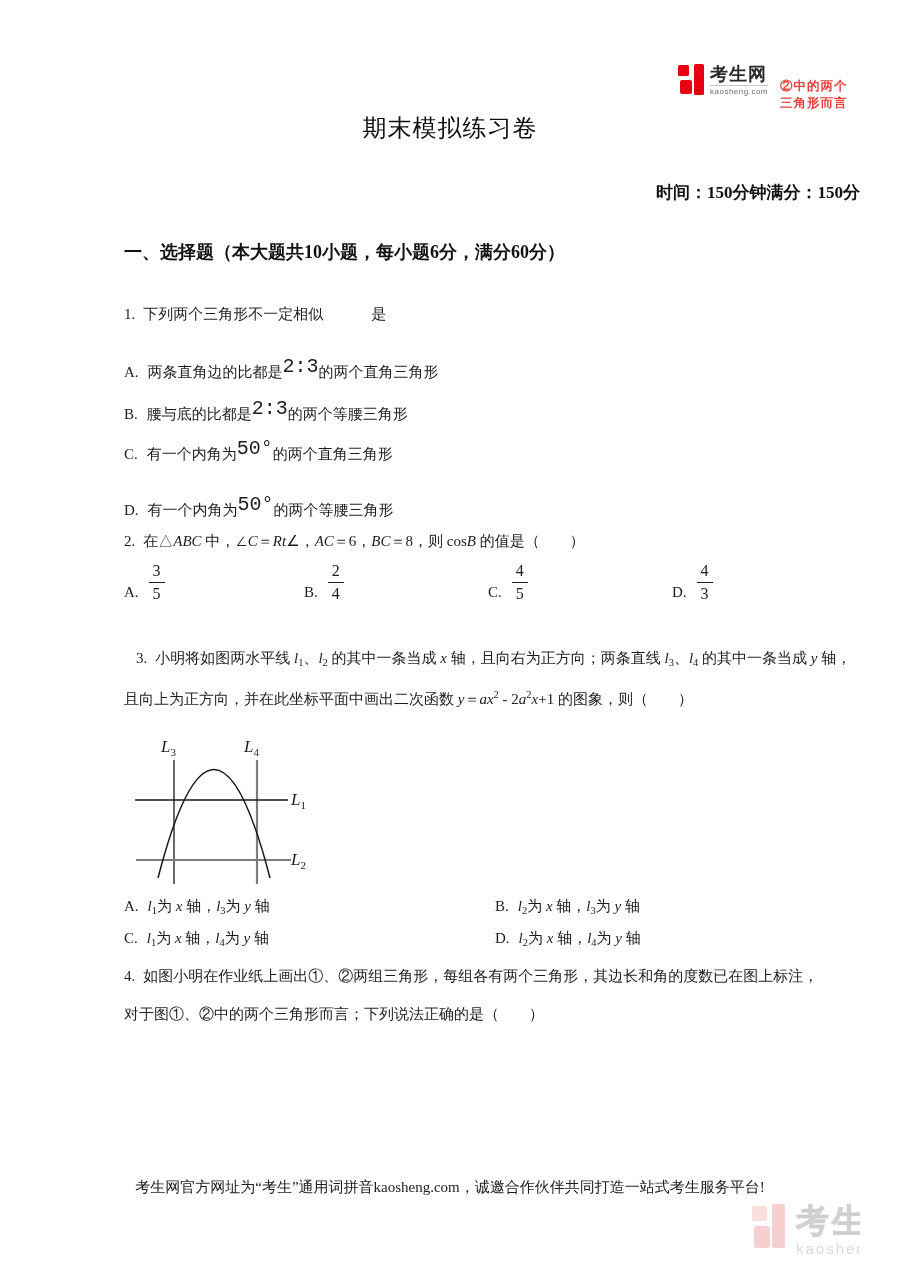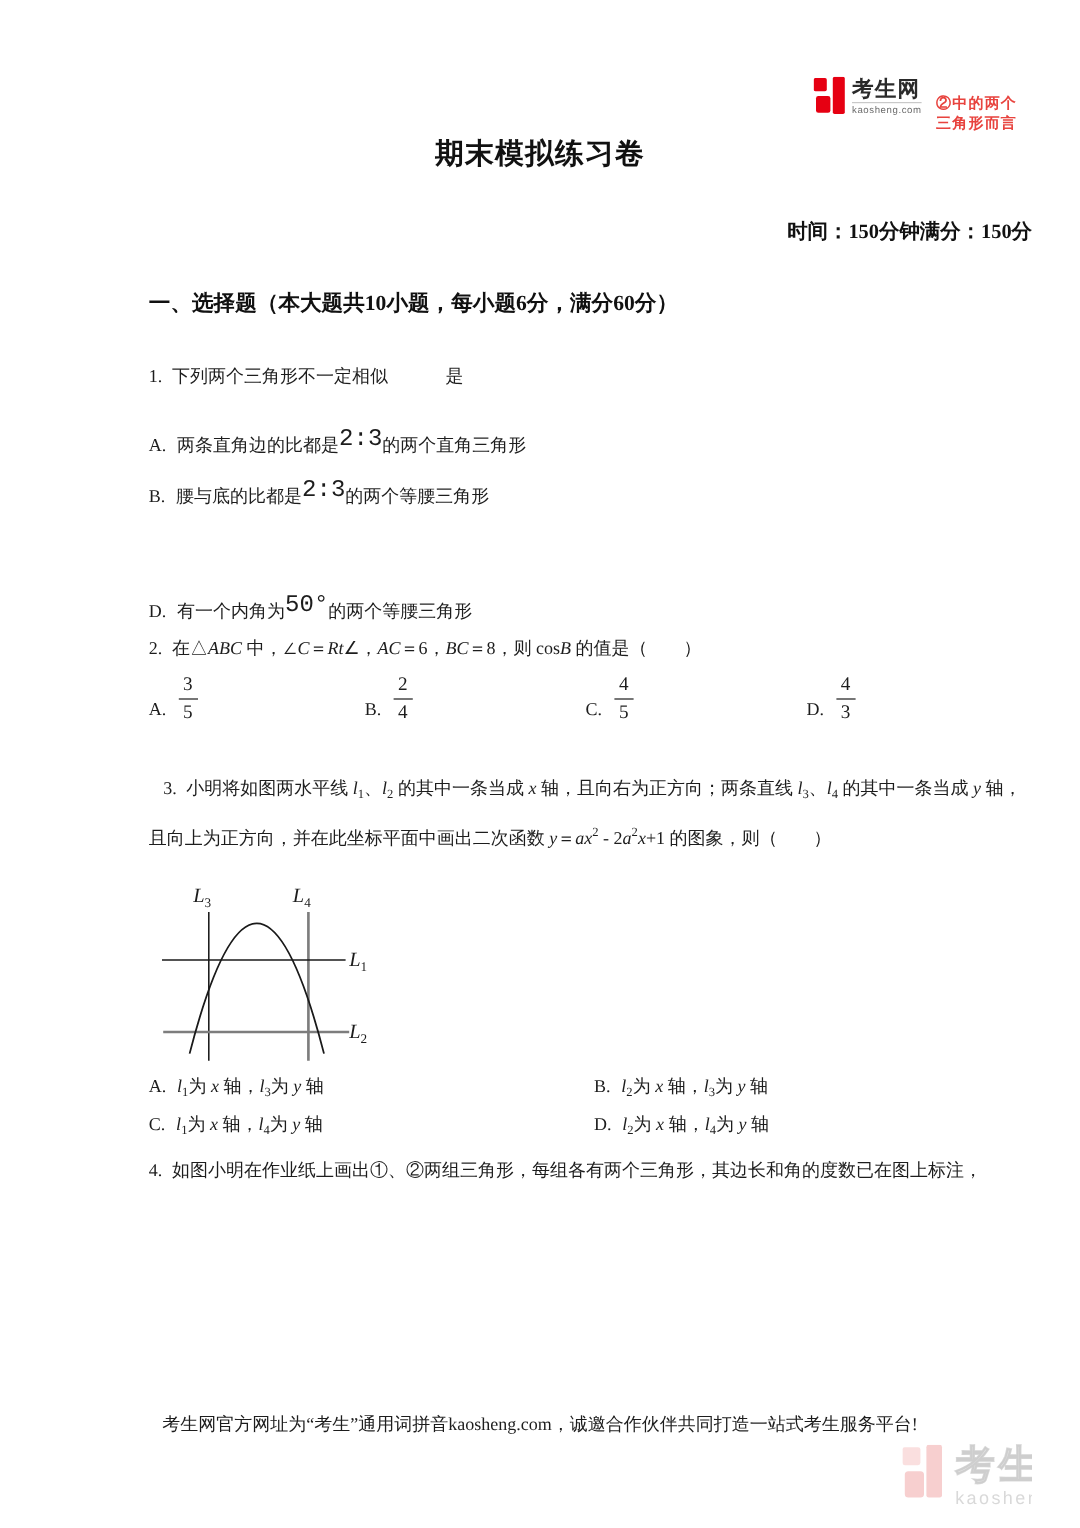--- a/index.html
+++ b/index.html
@@ -14,21 +14,21 @@
   .logo-icon { width:27px; height:31px; flex:0 0 auto; }
   .logo-text-col { margin-left:5px; display:flex; flex-direction:column; }
   .logo-name { font-size:18px; font-weight:bold; color:#2a2a2a; letter-spacing:1px;
                font-family:"Liberation Sans", sans-serif; line-height:20px; }
   .logo-domain { font-size:8px; color:#6b6b6b; letter-spacing:0.5px;
                  font-family:"Liberation Sans", sans-serif; border-top:1px solid #c9c9c9; margin-top:1px; padding-top:1px; }
   .logo-tagline { margin-left:12px; margin-top:14px; font-size:12.5px; font-weight:bold;
                   color:#e8433e; font-family:"Liberation Sans", sans-serif; letter-spacing:1px; }
   
   .title { position:absolute; top:112px; left:0; width:100%; text-align:center;
-           font-size:24px; font-weight:bold; color:#111; letter-spacing:1px; }
+           font-size:24px; font-weight:normal; color:#111; letter-spacing:1px; }
   .subtitle { position:absolute; top:181px; left:0; width:100%; text-align:right;
               font-size:17px; font-weight:bold; color:#111; }
   .section-heading { position:absolute; top:240px; left:84px;
                      font-size:18px; font-weight:bold; color:#111; }
   
   .qline { position:absolute; font-size:15px; line-height:1.45; color:#1d1d1d; white-space:nowrap; }
   .qnum { margin-right:8px; }
   .cn { font-style:normal;margin-top:13px; }
   .it { font-style:italic; font-family:"Liberation Serif", serif;text-align:center; }
   .sub { font-size:10.5px; vertical-align:-3px; }
@@ -85,20 +85,23 @@
   <div class="section-heading">一、选择题（本大题共10小题，每小题6分，满分60分）</div>
 
   <div class="qline" style="left:84px; top:304px;">
     <span class="qnum">1.</span><span><span class="cn">下列两个三角形不一定相似</span><span class="cn gap">是</span></span>
   </div>
   <div class="qline" style="left:84px; top:352px;">
     <span class="opt-label">A.</span><span><span class="cn">两条直角边的比都是</span><span class="msup">2:3</span><span class="cn">的两个直角三角形</span></span>
   </div>
   <div class="qline" style="left:84px; top:394px;">
     <span class="opt-label">B.</span><span><span class="cn">腰与底的比都是</span><span class="msup">2:3</span><span class="cn">的两个等腰三角形</span></span>
+  </div>
+  <div class="qline" style="left:84px; top:434px;">
+    <span class="opt-label">C.</span><span><span class="cn">有一个内角为</span><span class="msup">50°</span><span class="cn">的两个直角三角形</span></span>
   </div>
   <div class="qline" style="left:84px; top:490px;">
     <span class="opt-label">D.</span><span><span class="cn">有一个内角为</span><span class="msup">50°</span><span class="cn">的两个等腰三角形</span></span>
   </div>
 
   <div class="qline" style="left:84px; top:531px;">
     <span class="qnum">2.</span><span><span class="cn">在△</span><span class="it">ABC</span><span class="cn"> 中，∠</span><span class="it">C</span><span class="cn">＝</span><span class="it">Rt</span><span class="cn">∠，</span><span class="it">AC</span><span class="cn">＝6，</span><span class="it">BC</span><span class="cn">＝8，则 cos</span><span class="it">B</span><span class="cn"> 的值是（　　）</span></span>
   </div>
   <div class="frac-opt" style="left:84px; top:562px;">
     <span class="opt-label">A.</span>
@@ -164,20 +167,23 @@
   <div class="qline" style="left:84px; top:928px;">
     <span class="opt-label">C.</span><span><span class="it">l</span><span class="sub">1</span><span class="cn">为 </span><span class="it">x</span><span class="cn"> 轴，</span><span class="it">l</span><span class="sub">4</span><span class="cn">为 </span><span class="it">y</span><span class="cn"> 轴</span></span>
   </div>
   <div class="qline" style="left:455px; top:928px;">
     <span class="opt-label">D.</span><span><span class="it">l</span><span class="sub">2</span><span class="cn">为 </span><span class="it">x</span><span class="cn"> 轴，</span><span class="it">l</span><span class="sub">4</span><span class="cn">为 </span><span class="it">y</span><span class="cn"> 轴</span></span>
   </div>
 
   <div class="qline" style="left:84px; top:966px;">
     <span class="qnum">4.</span><span>如图小明在作业纸上画出①、②两组三角形，每组各有两个三角形，其边长和角的度数已在图上标注，</span>
   </div>
+  <div class="qline" style="left:84px; top:1004px;">
+    <span>对于图①、②中的两个三角形而言；下列说法正确的是（　　）</span>
+  </div>
 
   <div class="footer">考生网官方网址为“考生”通用词拼音kaosheng.com，诚邀合作伙伴共同打造一站式考生服务平台!</div>
 
   <div class="watermark">
     <svg class="wm-icon" viewBox="0 0 36 46" xmlns="http://www.w3.org/2000/svg">
       <rect x="0" y="2" width="15" height="15" rx="2" fill="#fadfdf"></rect>
       <rect x="20" y="0" width="13" height="44" rx="2" fill="#f7cfcf"></rect>
       <rect x="2" y="22" width="16" height="22" rx="3" fill="#f7cfcf"></rect>
     </svg>
     <div class="wm-text-col">

